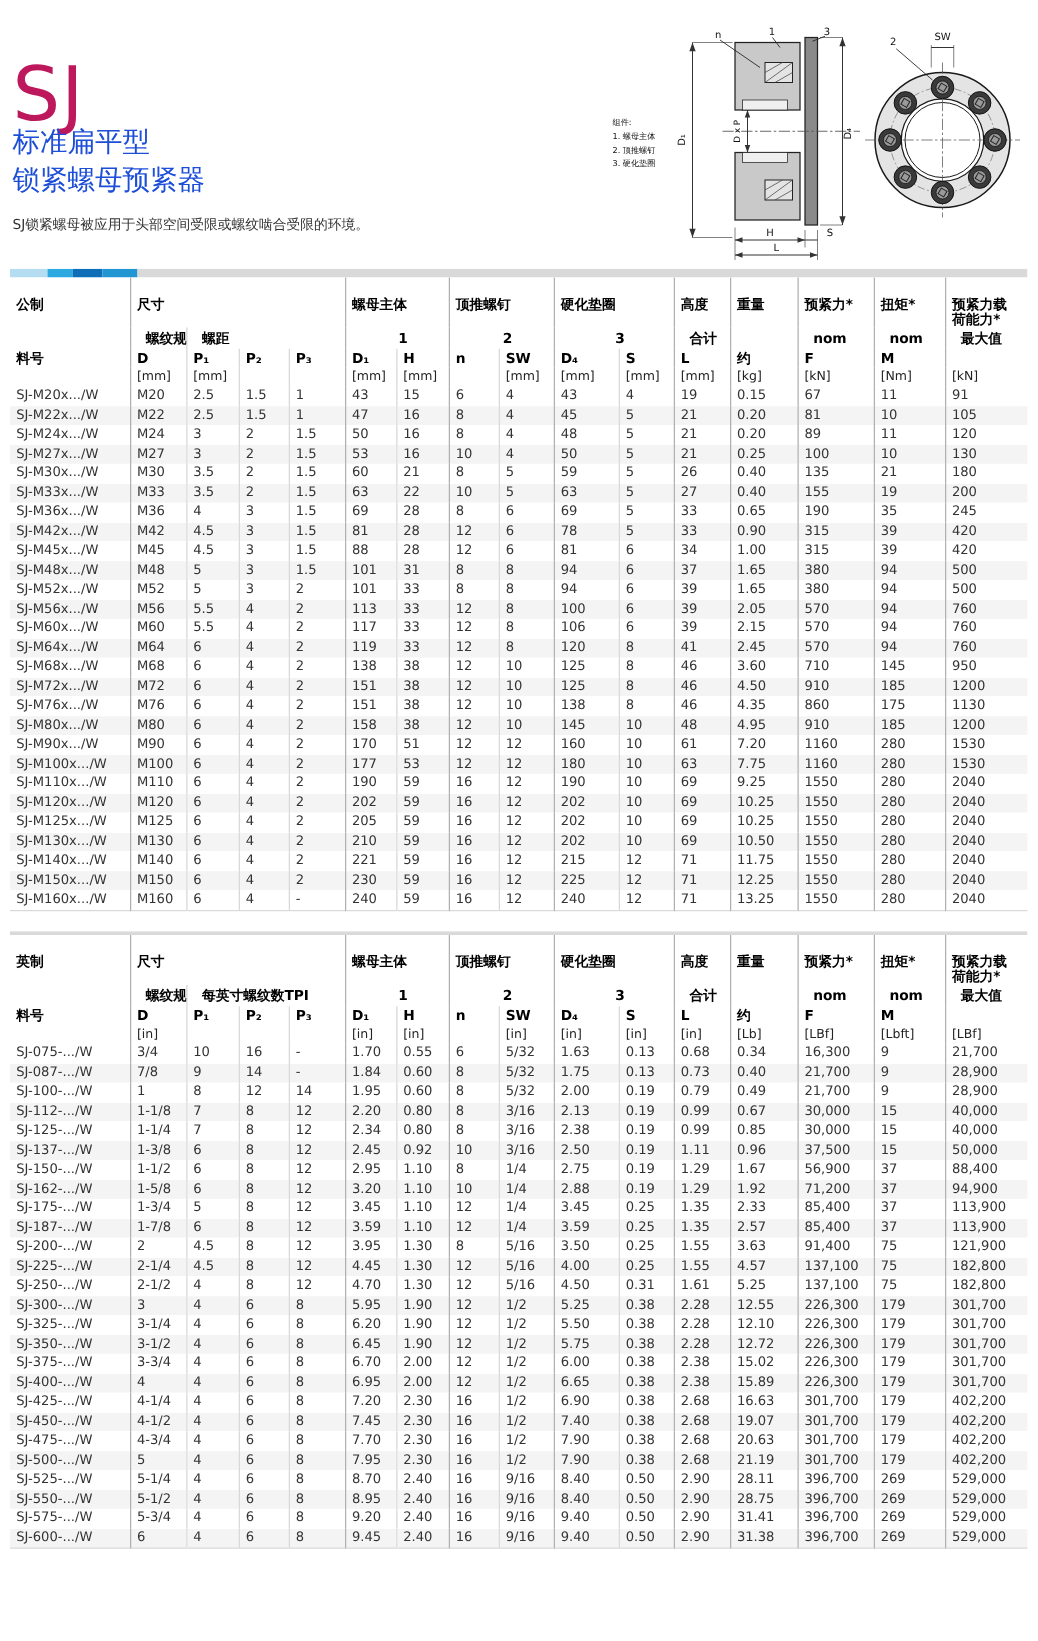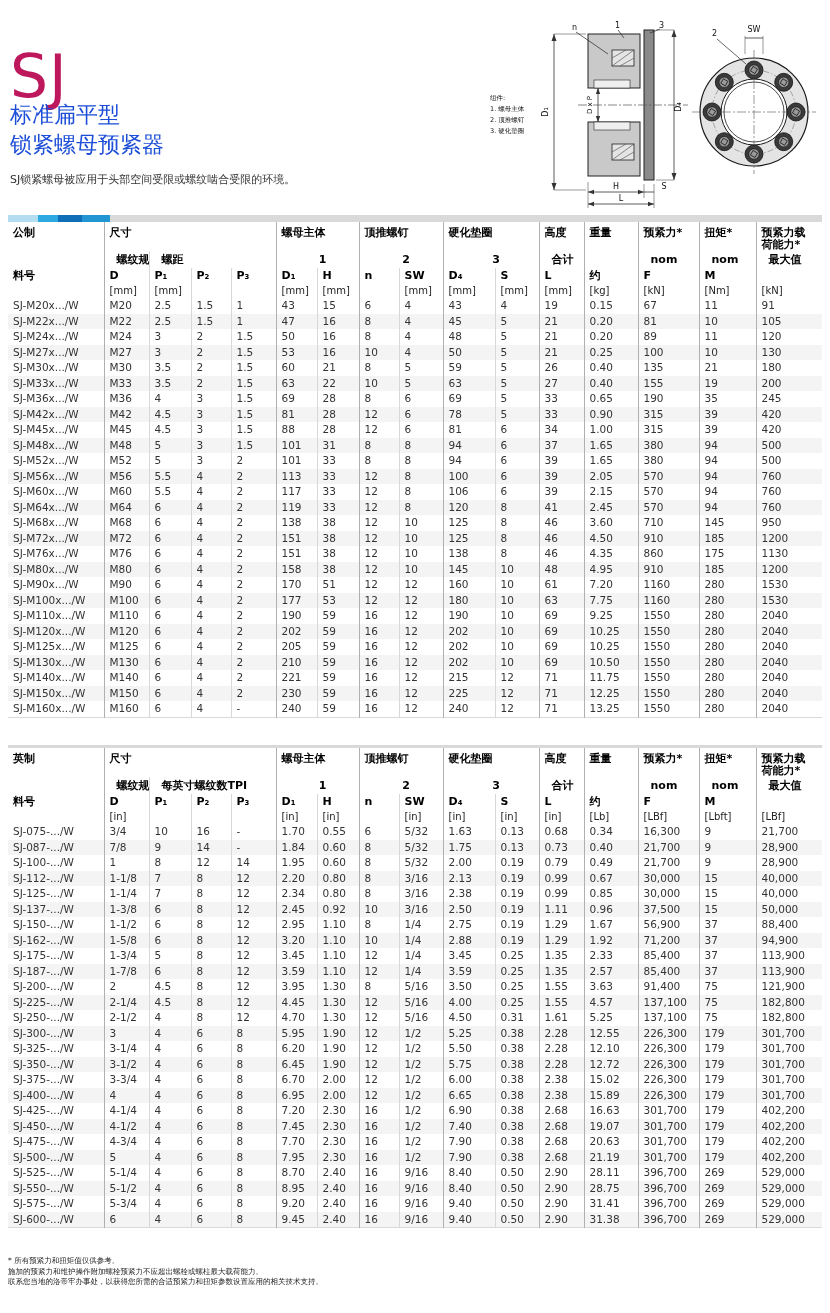--- a/index.html
+++ b/index.html
@@ -16,21 +16,21 @@
   
   .tblsec{position:absolute;left:8px;width:814px;}
   #metric-sec{top:215px;} #imperial-sec{top:745px;}
   .bar{height:7px;display:flex;overflow:hidden;}
   .bar .seg{height:100%;}
   .bar .rest{flex:1;}
   #imperial-sec .bar{height:3px;}
   table{border-collapse:collapse;table-layout:fixed;width:814px;border-bottom:1px solid #d9d9d9;}
   th,td{padding:0 2px 0 5px;text-align:left;white-space:nowrap;overflow:hidden;}
   thead th{font-weight:700;color:#000;font-size:11px;vertical-align:bottom;}
-  tr.rowA th{vertical-align:top;padding-top:5px;height:24px;line-height:12px;margin-top:16px;}
+  tr.rowA th{vertical-align:top;padding-top:16px;height:24px;line-height:12px;margin-top:16px;}
   tr.rowB th{height:17px;line-height:17px;padding-left:12px;}
   tr.rowC th{height:15px;line-height:15px;}
   tr.rowD th{height:15px;line-height:15px;font-weight:400;font-size:10px;color:#222;}
   tbody td{height:15.5px;line-height:15.5px;font-size:10.5px;color:#333;}
   tbody tr:nth-child(even){background:#f4f4f4;}
   .bL-g{border-left:1px solid #b0b0b0;}
   .bL-s{border-left:1px solid #d8d8d8;}
   .ctr{text-align:center;}
   
   .foot{position:absolute;left:8px;top:1256px;font-size:7.5px;line-height:10.5px;color:#222;}
@@ -1313,19 +1313,14 @@
             <td class="bL-g">2.90</td>
             <td class="bL-g">31.38</td>
             <td class="bL-g">396,700</td>
             <td class="bL-g">269</td>
             <td class="bL-g">529,000</td>
           </tr>
         </tbody>
       </table>
   </section>
 
-  <div class="foot">
-    <div>* 所有预紧力和扭矩值仅供参考。</div>
-    <div>施加的预紧力和维护操作附加螺栓预紧力不应超出螺栓或螺柱最大载荷能力。</div>
-    <div>联系您当地的洛帝牢办事处，以获得您所需的合适预紧力和扭矩参数设置应用的相关技术支持。</div>
-  </div>
 
 </div>
 
 </body></html>

